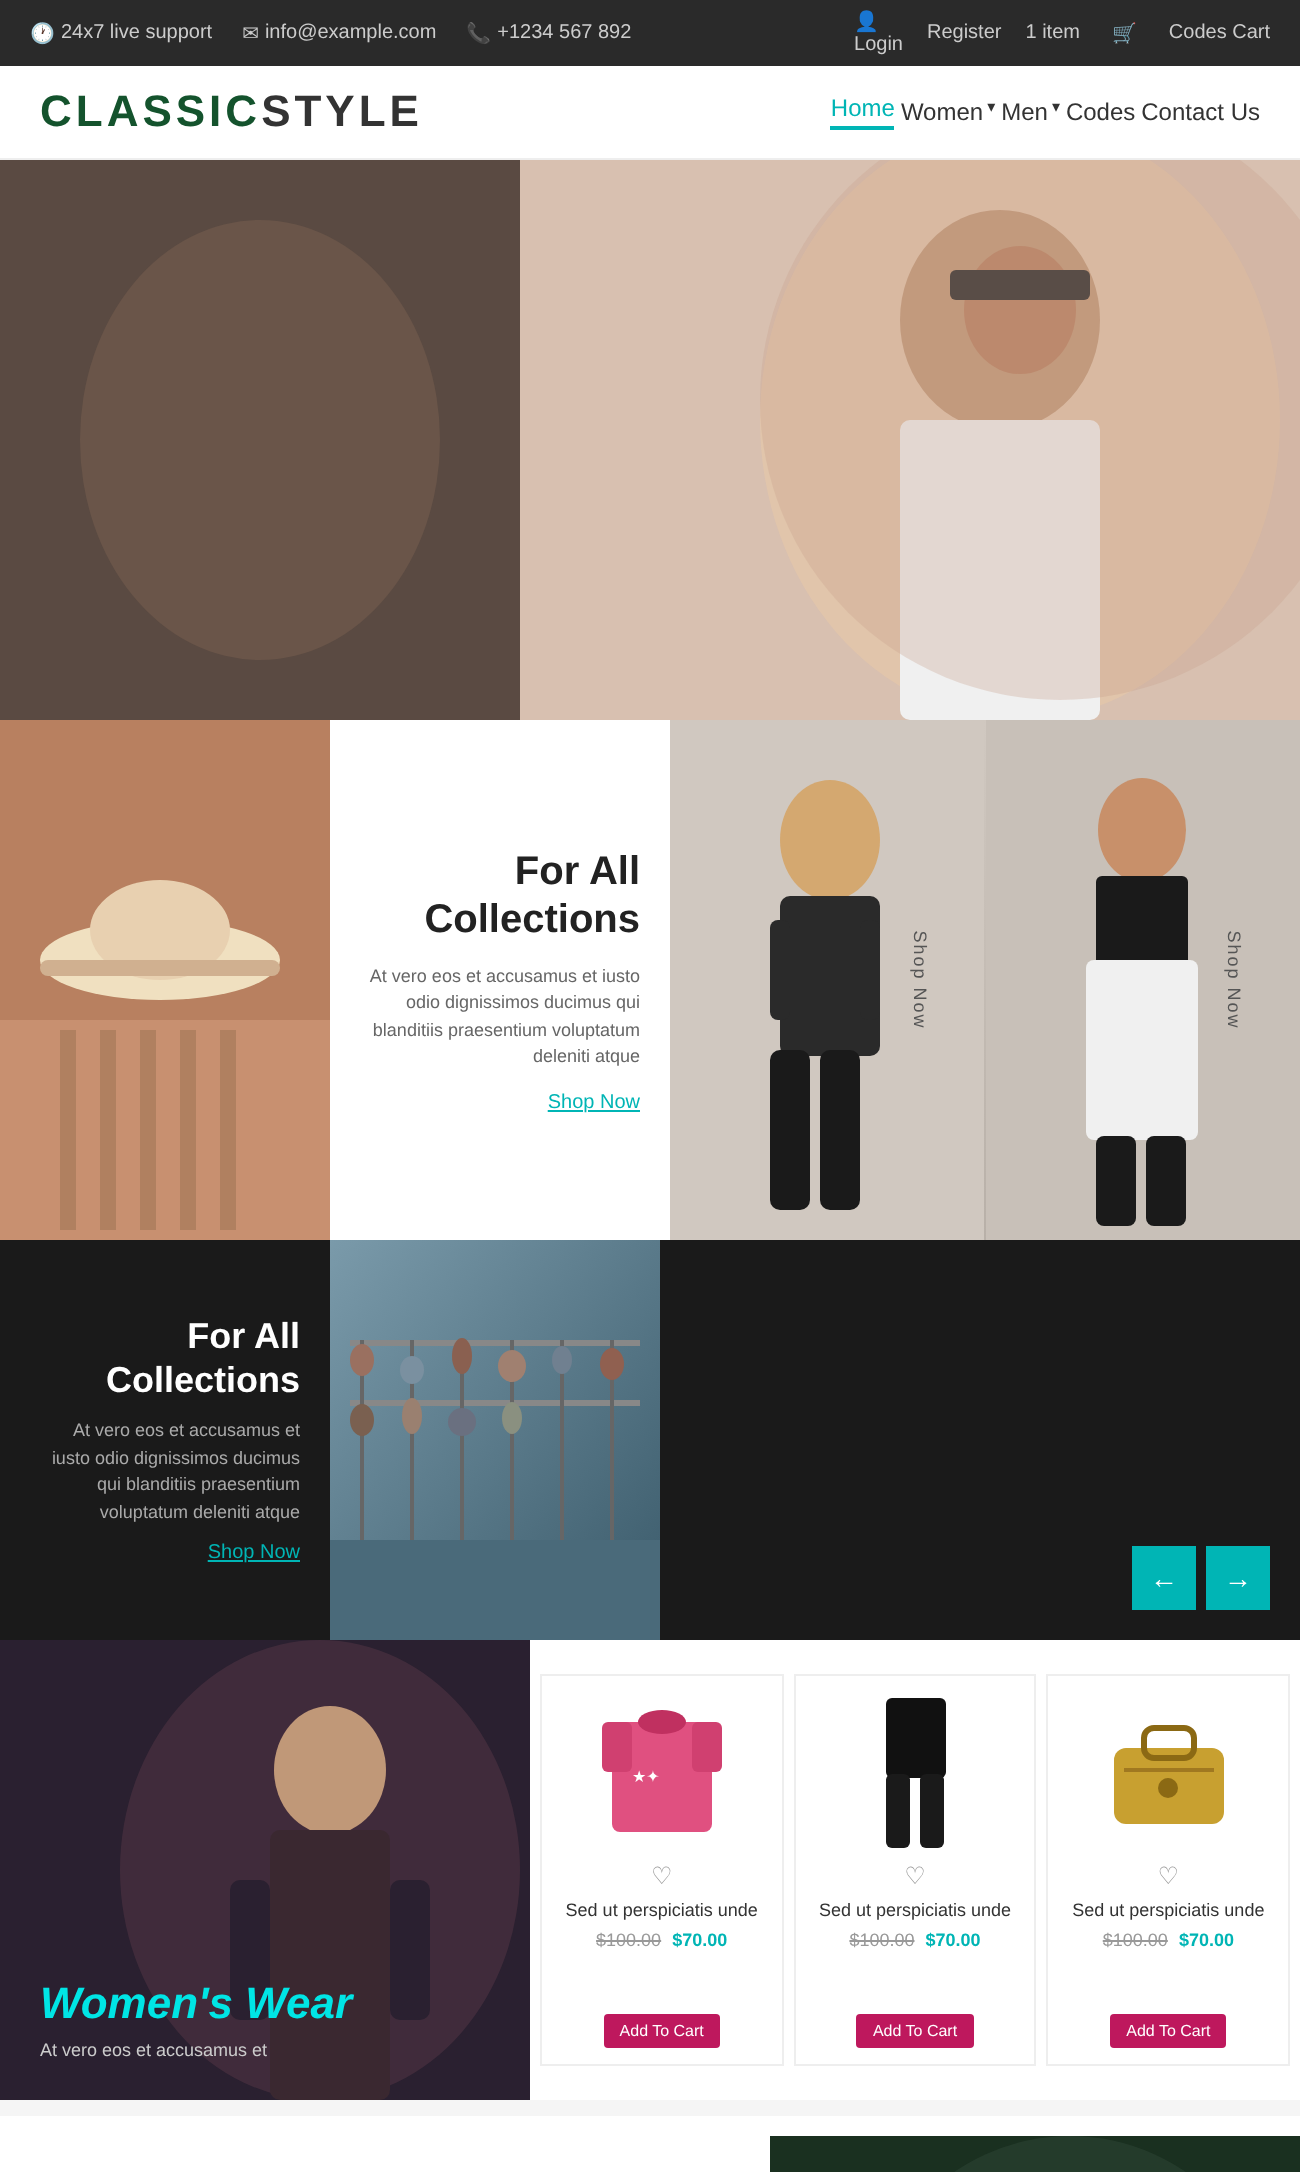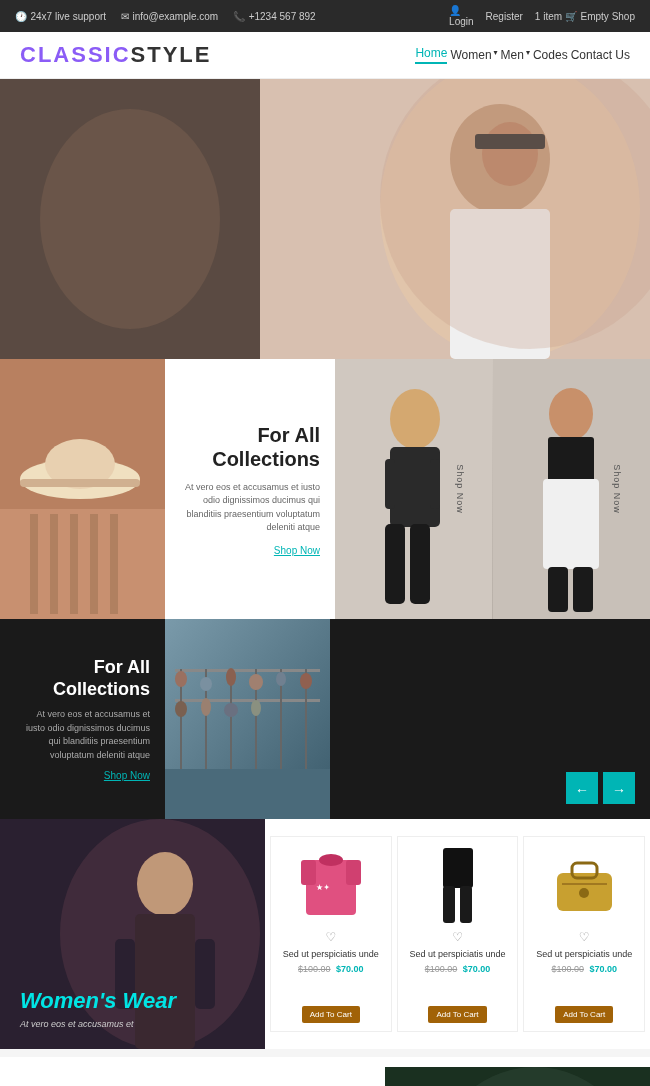--- a/index.html
+++ b/index.html
@@ -21,21 +21,21 @@
 
     
     .header {
       display: flex;
       justify-content: space-between;
       align-items: center;
       padding: 10px 20px;
       border-bottom: 1px solid #eee;
     }
     .logo { font-size: 22px; letter-spacing: 2px; }
-    .logo .classic { color: #8b5cf6; font-weight: bold; }
+    .logo .classic { color: #14532d; font-weight: bold; }
     .logo .style { color: #333; font-weight: 700; }
     nav { display: flex; gap: 3px; font-size: 12px; align-items: center; }
     nav a { text-decoration: none; color: #333; }
     nav a.active { color: #00b5b5; border-bottom: 2px solid #00b5b5; padding-bottom: 2px; }
     nav .dropdown { display: flex; align-items: flex-start; gap: 2px; }
     nav .arrow { font-size: 8px; }
 
     
     .hero {
       width: 650px;
@@ -209,21 +209,20 @@
     }
     .women-banner-text h2 {
       font-size: 22px;
       color: #00e5e5;
       font-style: italic;
       margin-bottom: 5px;
     }
     .women-banner-text p {
       font-size: 9px;
       color: #ccc;
-      font-style: italic;
     }
     .product-grid {
       flex: 1;
       display: flex;
       padding: 10px 5px;
       gap: 5px;
       align-items: center;
     }
     .product-card {
       flex: 1;
@@ -249,21 +248,21 @@
       font-size: 9px;
       color: #333;
       text-align: left;
     }
     .product-price {
       font-size: 9px;
     }
     .product-price .old { color: #999; text-decoration: line-through; margin-right: 3px; }
     .product-price .new { color: #00b5b5; font-weight: bold; }
     .add-to-cart-btn {
-      background: #a16207;
+      background: #be185d;
       color: #fff;
       border: none;
       padding: 4px 8px;
       font-size: 8px;
       cursor: pointer;
       border-radius: 2px;
       margin-top: 27px;
     }
 
     
@@ -324,24 +323,24 @@
     </span>
   </div>
   <div class="top-bar-right">
     <a href="#" style="color:#ccc;text-decoration:none;font-size:10px;">
       <span>👤</span>
       <span>Login</span>
     </a>
     <a href="#" style="color:#ccc;text-decoration:none;font-size:10px;">
       <span>Register</span>
     </a>
-    <a href="#" style="color:#ccc;text-decoration:none;font-size:10px;display:flex;align-items:center;gap:3px;">
+    <a href="#" style="color:#ccc;text-decoration:none;font-size:10px;display:flex;align-items:center;gap:16px;">
       <span>1 item</span>
       <span>🛒</span>
-      <span>Empty Shop</span>
+      <span>Codes Cart</span>
     </a>
   </div>
 </div>
 
 <div class="header">
   <div class="logo">
     <span class="classic">CLASSIC</span><span class="style">STYLE</span>
   </div>
   <nav>
     <a href="#" class="active">Home</a>

